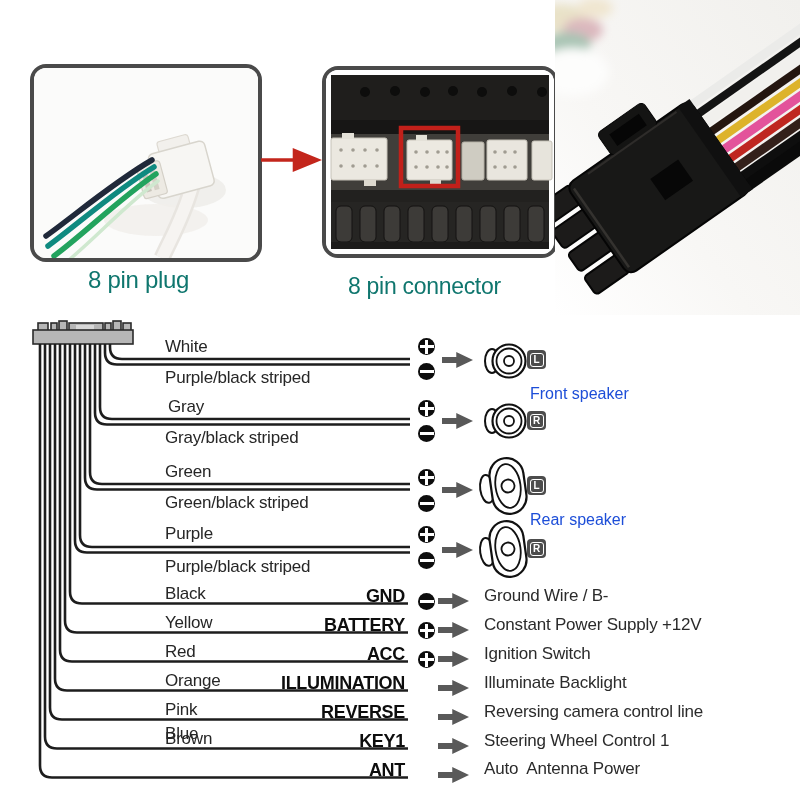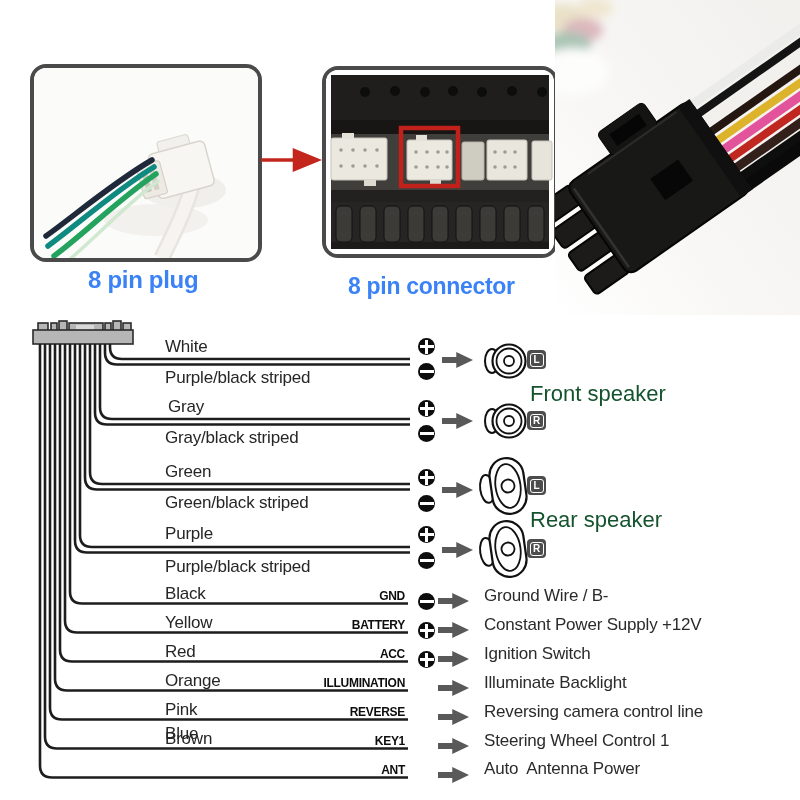--- a/index.html
+++ b/index.html
@@ -1,25 +1,25 @@
 <!DOCTYPE html>
 <html><head>
 <meta charset="utf-8">
 <style>
   html,body{margin:0;padding:0}
   body{width:800px;height:800px;background:#fff;position:relative;overflow:hidden;
        font-family:"Liberation Sans",sans-serif;color:#222}
   .abs{position:absolute}
   .photo-frame{position:absolute;border:4px solid #4a4a4a;border-radius:16px;background:#fff;overflow:hidden}
-  .caption{position:absolute;font-weight:700;color:#3b82f6;letter-spacing:-0.3px}
+  .caption{position:absolute;font-weight:400;color:#0f766e;letter-spacing:-0.3px}
   .wire-label{position:absolute;font-size:17px;line-height:19px;color:#262626;letter-spacing:-0.2px;white-space:nowrap}
-  .pin-label{position:absolute;font-size:12px;line-height:16px;font-weight:700;color:#0d0d0d;
+  .pin-label{position:absolute;font-size:18px;line-height:16px;font-weight:700;color:#0d0d0d;
              text-align:right;letter-spacing:-0.3px;white-space:nowrap}
   .func-label{position:absolute;font-size:17px;line-height:19px;color:#2b2b2b;letter-spacing:-0.2px;white-space:pre}
-  .grp-label{position:absolute;font-size:22px;line-height:20px;color:#14532d;white-space:nowrap}
+  .grp-label{position:absolute;font-size:16px;line-height:20px;color:#1d4ed8;white-space:nowrap}
   .sym{position:absolute;width:17px;height:17px;border-radius:50%;background:#0d0d0d}
   .sym::before{content:"";position:absolute;left:1.5px;right:1.5px;top:50%;margin-top:-1.9px;height:3.8px;background:#fff}
   .sym.plus::after{content:"";position:absolute;top:1.5px;bottom:1.5px;left:50%;margin-left:-1.9px;width:3.8px;background:#fff}
   .arrow{position:absolute;width:31px;height:18px;background:#595959;
          clip-path:polygon(0 34%,46% 34%,46% 5%,100% 50%,46% 95%,46% 66%,0 66%)}
   .red-arrow{position:absolute;width:61px;height:28px;background:#c3261c;
          clip-path:polygon(0 44%,52% 44%,52% 7%,100% 50%,52% 93%,52% 56%,0 56%)}
   .badge{position:absolute;width:19px;height:19px;background:#4c4c4c;border-radius:4px}
   .badge::before{content:"";position:absolute;inset:2.5px;border:1.3px solid #fff;border-radius:3px}
   .badge span{position:absolute;inset:0;display:flex;align-items:center;justify-content:center;

